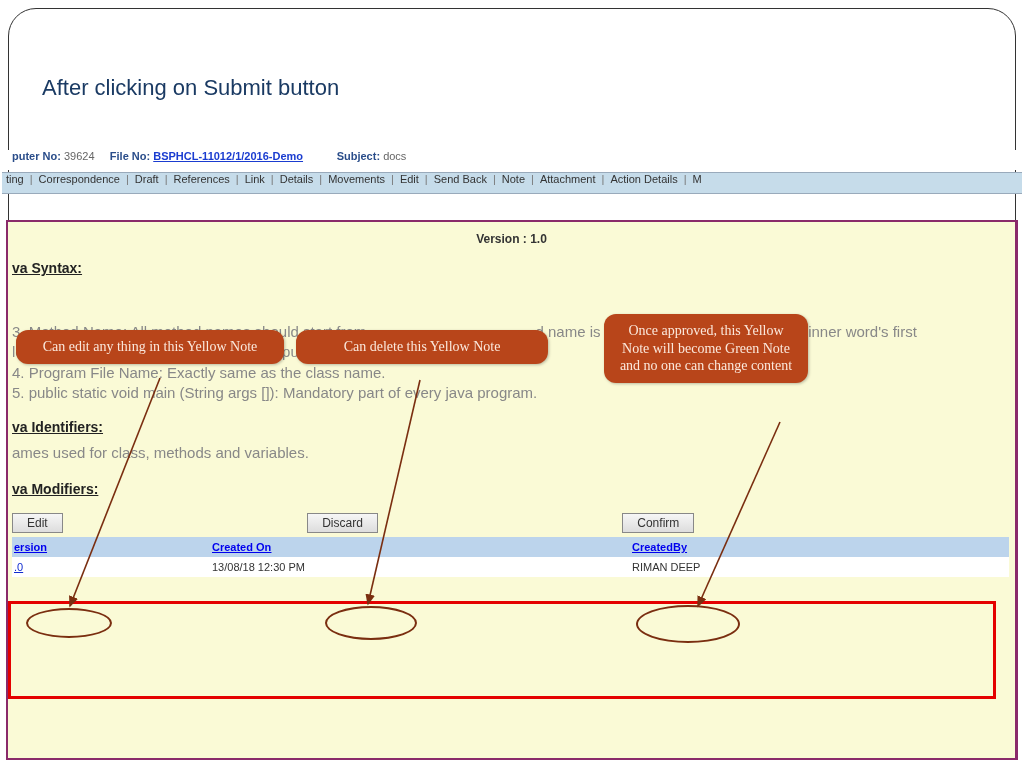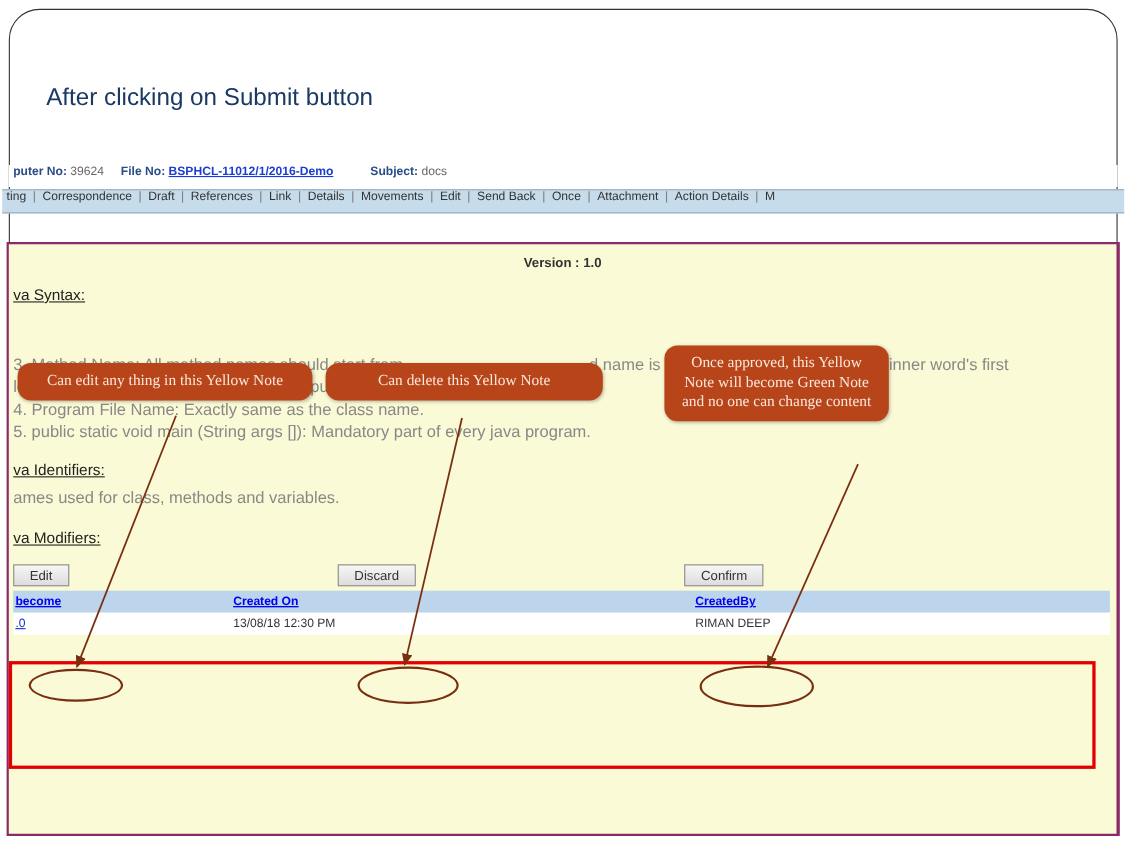--- a/index.html
+++ b/index.html
@@ -84,21 +84,21 @@
   left: 0;
   right: 0;
   bottom: 0;
   overflow-y: scroll;
   padding: 2px 6px 10px 4px;
 }
 .note-scroll::-webkit-scrollbar { width: 18px; }
 .note-scroll::-webkit-scrollbar-track { background: #eee; border-left:1px solid #ccc; }
 .note-scroll::-webkit-scrollbar-thumb { background: #bfbfbf; border:1px solid #999; border-radius:2px; }
 .java-head {
-  font-weight: normal;
+  font-weight: bold;
   font-size: 14px;
   color: #222;
   text-decoration: underline;
   margin: 2px 0 8px;
 }
 .java-body {
   font-size: 15px;
   color: #888;
   line-height: 1.35;
   font-family: Verdana, sans-serif;
@@ -195,21 +195,21 @@
   <span>Link</span>
     <span class="sep">|</span>
   <span>Details</span>
     <span class="sep">|</span>
   <span>Movements</span>
     <span class="sep">|</span>
   <span>Edit</span>
     <span class="sep">|</span>
   <span>Send Back</span>
     <span class="sep">|</span>
-  <span>Once</span>
+  <span>Note</span>
     <span class="sep">|</span>
   <span>Attachment</span>
     <span class="sep">|</span>
   <span>Action Details</span>
     <span class="sep">|</span>
   <span>M</span>
 </div>
 
 <div class="content-wrap">
   <div class="version-bar">Version : 1.0</div>
@@ -225,21 +225,21 @@
     <div class="java-body" style="margin-top:0">ames used for class, methods and variables.</div>
     <div class="java-head" style="margin-top:18px">va Modifiers:</div>
 
     <div class="actions-row">
       <button class="btn" style="margin-left:0">Edit</button>
       <button class="btn" style="margin-left:240px">Discard</button>
       <button class="btn" style="margin-left:240px">Confirm</button>
     </div>
 
     <div class="table-hdr">
-      <div class="col-v"><a href="#">become</a></div>
+      <div class="col-v"><a href="#">ersion</a></div>
       <div class="col-c"><a href="#">Created On</a></div>
       <div class="col-b"><a href="#">CreatedBy</a></div>
     </div>
     <div class="table-row">
       <div class="col-v"><a href="#" style="color:#102cd0;text-decoration:underline">.0</a></div>
       <div class="col-c">13/08/18 12:30 PM</div>
       <div class="col-b">RIMAN DEEP</div>
     </div>
     <div style="height:60px;"></div>
   </div>

